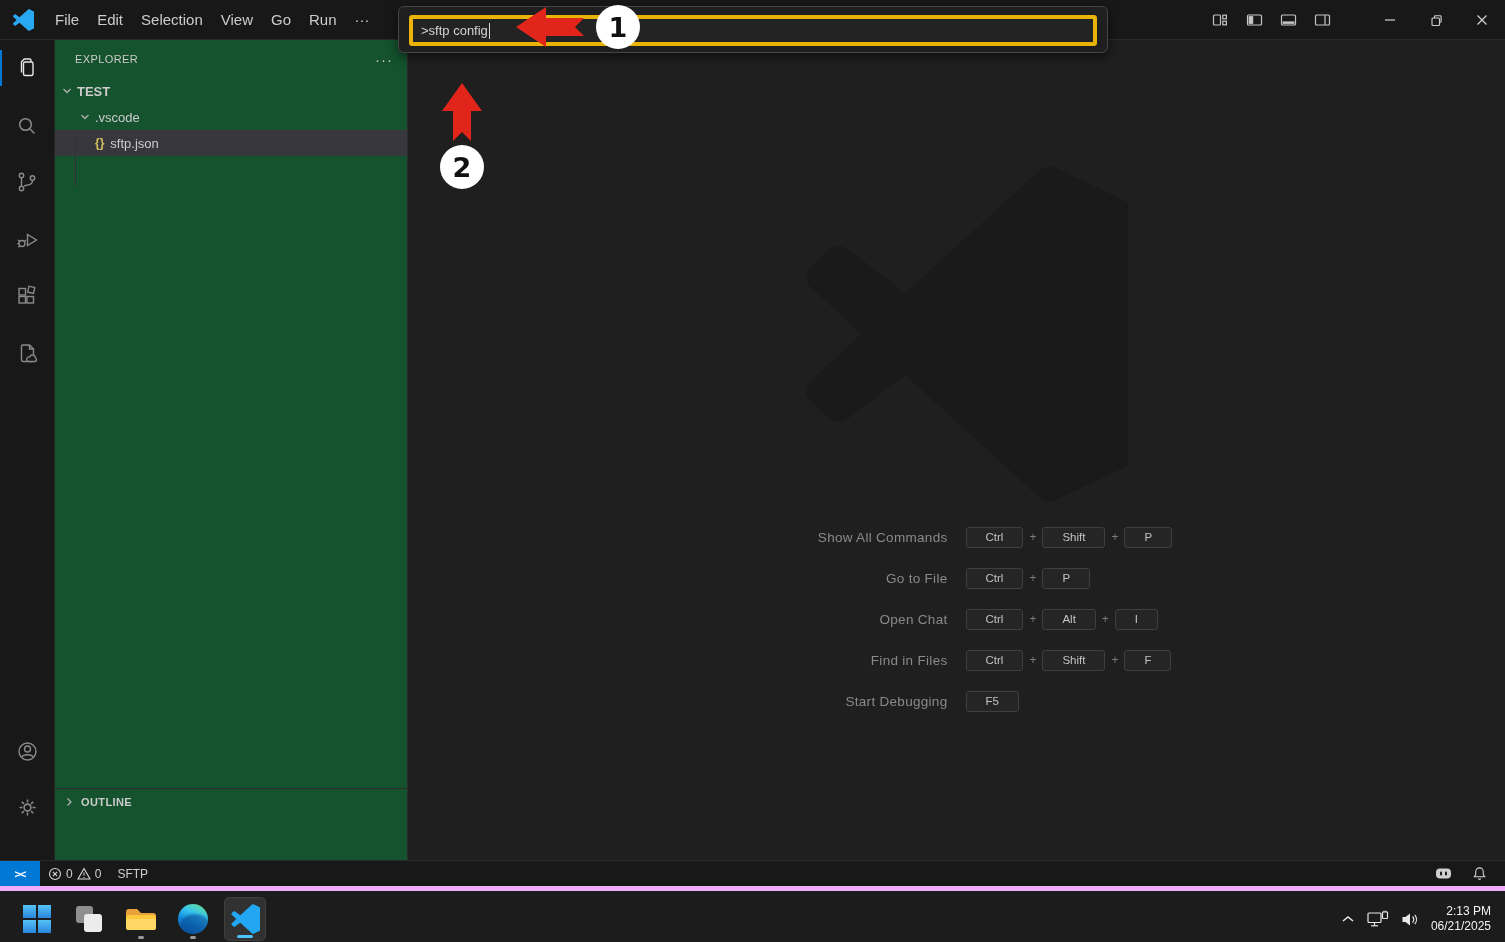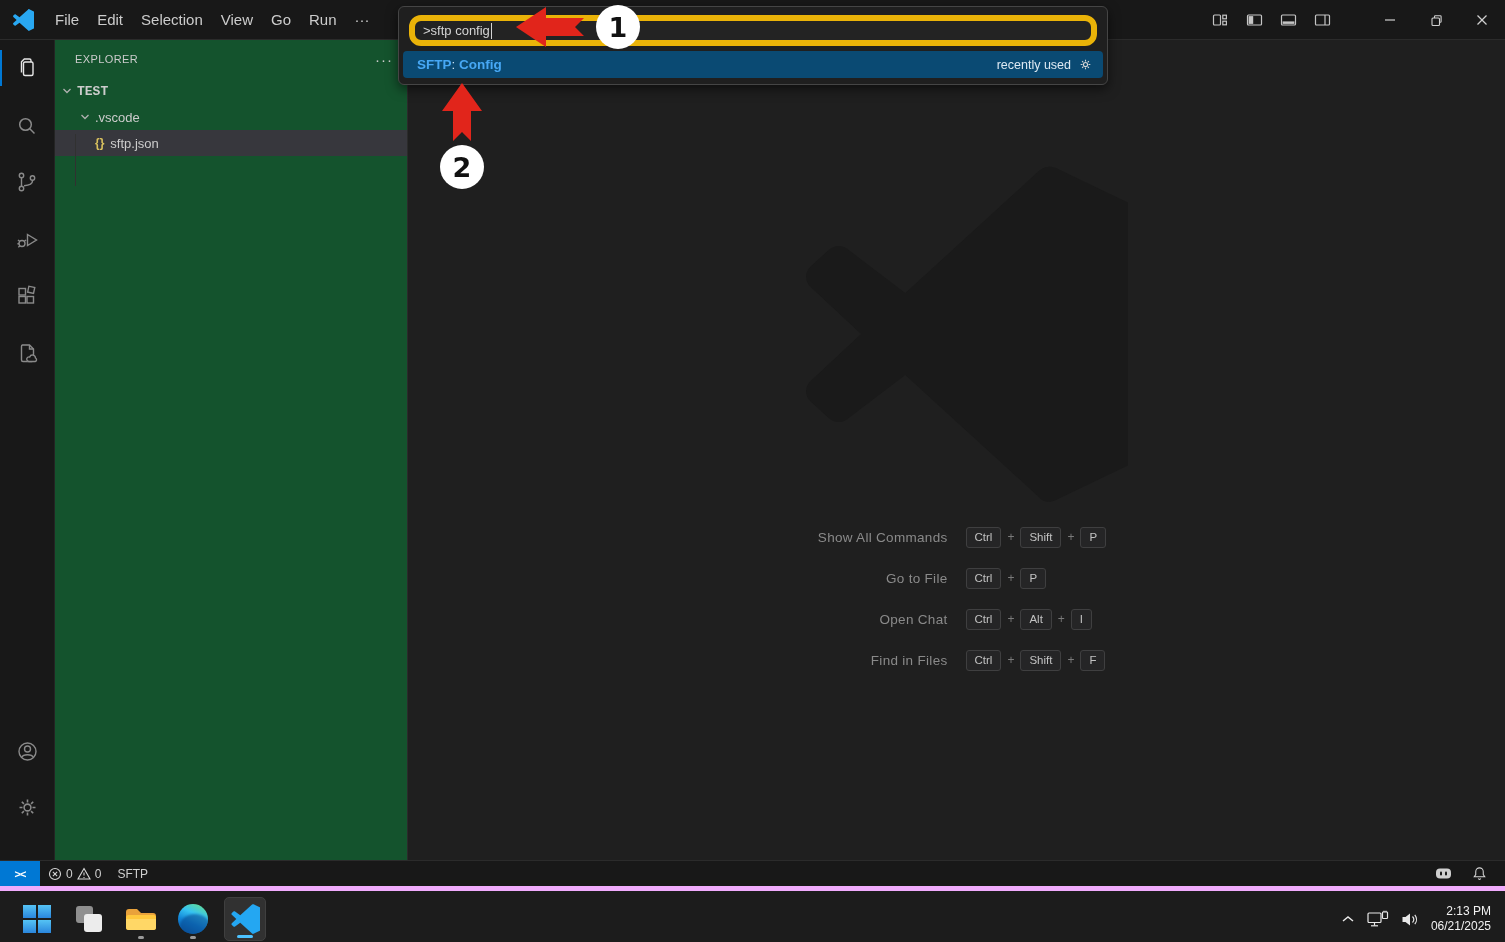--- a/index.html
+++ b/index.html
@@ -25,46 +25,46 @@
   .ab-active-bar { position:absolute; left:0; top:7px; width:2px; height:36px; background:#0078d4; }
 
   
   #sidebar { position:absolute; left:55px; top:40px; width:353px; height:820px;
              background:#14532d; border-right:1px solid #2b2b2b; color:#cccccc; }
   #sb-header { height:38px; padding:0 14px 0 20px; display:flex; align-items:center; justify-content:space-between; }
   #sb-header .title { font-size:11px; letter-spacing:.4px; color:#cccccc; }
   .dots { font-size:15px; color:#cccccc; letter-spacing:1px; }
   .tree-row { height:26px; display:flex; align-items:center; font-size:13px; color:#cccccc; position:relative; }
   .tree-row .chev { margin-right:4px; }
-  .row-root { padding-left:6px; font-weight:bold;font-family:Liberation Mono, monospace; }
+  .row-root { padding-left:6px; font-weight:bold; }
   .row-folder { padding-left:24px; }
   .row-file { padding-left:40px; background:#37373d; }
   .braces { color:#d8c15e; font-weight:bold; font-size:12px; margin-right:6px; }
   .indent-guide { position:absolute; left:20px; top:94px; width:1px; height:52px; background:#313131; }
   .sb-section { position:absolute; left:0; width:100%; height:26px; border-top:1px solid #2b2b2b;
                 display:flex; align-items:center; padding-left:8px; font-size:11px; font-weight:bold;
                 letter-spacing:.4px; color:#cccccc; }
   .sb-section .chev { margin-right:6px; }
 
   
   #editor { position:absolute; left:408px; top:40px; width:1097px; height:820px; background:#1f1f1f; }
   #watermark { position:absolute; left:382px; top:125px; }
   #shortcuts { position:absolute; left:0; top:486px; width:100%; display:flex; flex-direction:column; gap:19px; }
   .sc-row { display:flex; align-items:center; justify-content:center; height:22px; }
   .sc-label { width:310px; text-align:right; font-size:13.5px; letter-spacing:.3px; color:#8a8a8a; padding-right:9px; }
   .sc-keys { width:310px; display:flex; align-items:center; padding-left:9px; }
-  .key { height:21px; line-height:19px; padding:0 8px; border:1px solid #3f3f40; border-radius:3px;
+  .key { height:21px; line-height:19px; padding:0 19px; border:1px solid #3f3f40; border-radius:3px;
          background:#252526; color:#c2c2c2; font-size:11.5px; }
   .plus { color:#7a7a7a; font-size:12px; margin:0 6px; }
 
   
   #quickpick { position:absolute; left:398px; top:6px; width:710px; background:#1f1f1f;
                border:1px solid #454545; border-radius:6px; box-shadow:0 4px 12px rgba(0,0,0,.55);
                padding:8px 10px 6px; z-index:20; }
-  #qp-input { height:31px; border:6px solid #eab308; border-radius:12px; background:#232323;
+  #qp-input { height:31px; border:4px solid #eab308; border-radius:3px; background:#232323;
               display:flex; align-items:center; padding:0 8px; }
   #qp-input .val { font-size:13px; color:#d4d4d4; }
   .caret { width:1px; height:16px; background:#d4d4d4; margin-left:1px; }
   #qp-row { margin:5px -6px 0; height:27px; border-radius:4px; background:#0a4a73;
             display:flex; align-items:center; justify-content:space-between; padding:0 10px 0 14px; }
   #qp-row .label { font-size:13.5px; color:#c8dff0; }
   #qp-row .match { color:#47a8f5; font-weight:bold; }
   #qp-row .meta { display:flex; align-items:center; gap:7px; font-size:12.5px; color:#dde9f3; }
 
   
@@ -254,20 +254,26 @@
         <polyline points="2.5,4 6,7.5 9.5,4"></polyline>
       </svg>
     <span>.vscode</span>
   </div>
   <div class="tree-row row-file">
     <span class="braces">{}</span>
     <span>sftp.json</span>
   </div>
   <div class="indent-guide"></div>
 
+  <div class="sb-section" style="bottom:46px">
+    <svg class="chev" width="12" height="12" viewBox="0 0 12 12" fill="none" stroke="#b0b0b0" stroke-width="1.3">
+        <polyline points="4.5,2.5 8,6 4.5,9.5"></polyline>
+      </svg>
+    <span>OUTLINE</span>
+  </div>
   <div class="sb-section" style="bottom:0; height:22px; border-top:none"></div>
 </div>
 
 <div id="editor">
   <svg id="watermark" width="338" height="338" viewBox="0 0 100 100">
       <use href="#vsc-logo" fill="#1a1a1a"></use>
     </svg>
 
   <div id="shortcuts">
     <div class="sc-row">
@@ -301,37 +307,33 @@
     <div class="sc-row">
       <div class="sc-label">Find in Files</div>
       <div class="sc-keys">
         <span class="key">Ctrl</span>
           <span class="plus">+</span>
           <span class="key">Shift</span>
           <span class="plus">+</span>
           <span class="key">F</span>
       </div>
     </div>
+    <div class="sc-row">
+      <div class="sc-label">Start Debugging</div>
+      <div class="sc-keys">
+        <span class="key">F5</span>
+      </div>
+    </div>
   </div>
 </div>
 
 <div id="quickpick">
   <div id="qp-input">
     <span class="val">&gt;sftp config</span>
     <span class="caret"></span>
-  </div>
-  <div id="qp-row">
-    <span class="label"><span class="match">SFTP</span><span>:</span> <span class="match">Config</span></span>
-    <span class="meta">
-      <span>recently used</span>
-      <svg width="15" height="15" viewBox="0 0 25 25" fill="none" stroke="#d5d5d5" stroke-width="1.8">
-          <circle cx="12.5" cy="12.5" r="3.4"></circle>
-          <path d="M12.5 4.5v3M12.5 17.5v3M4.5 12.5h3M17.5 12.5h3M6.8 6.8l2.1 2.1M16.1 16.1l2.1 2.1M18.2 6.8l-2.1 2.1M8.9 16.1l-2.1 2.1"></path>
-        </svg>
-    </span>
   </div>
 </div>
 
 <svg class="annot-arrow" style="left:514px; top:5px" width="72" height="44">
   <polygon points="2,22 32,2 32,13 70,13 61,22 70,31 32,31 32,42" fill="#e1251b"></polygon>
 </svg>
 <div class="annot-circle" style="left:596px; top:5px">1</div>
 
 <svg class="annot-arrow" style="left:440px; top:81px" width="44" height="62">
   <polygon points="22,2 42,30 31,30 31,60 22,51 13,60 13,30 2,30" fill="#e1251b"></polygon>

